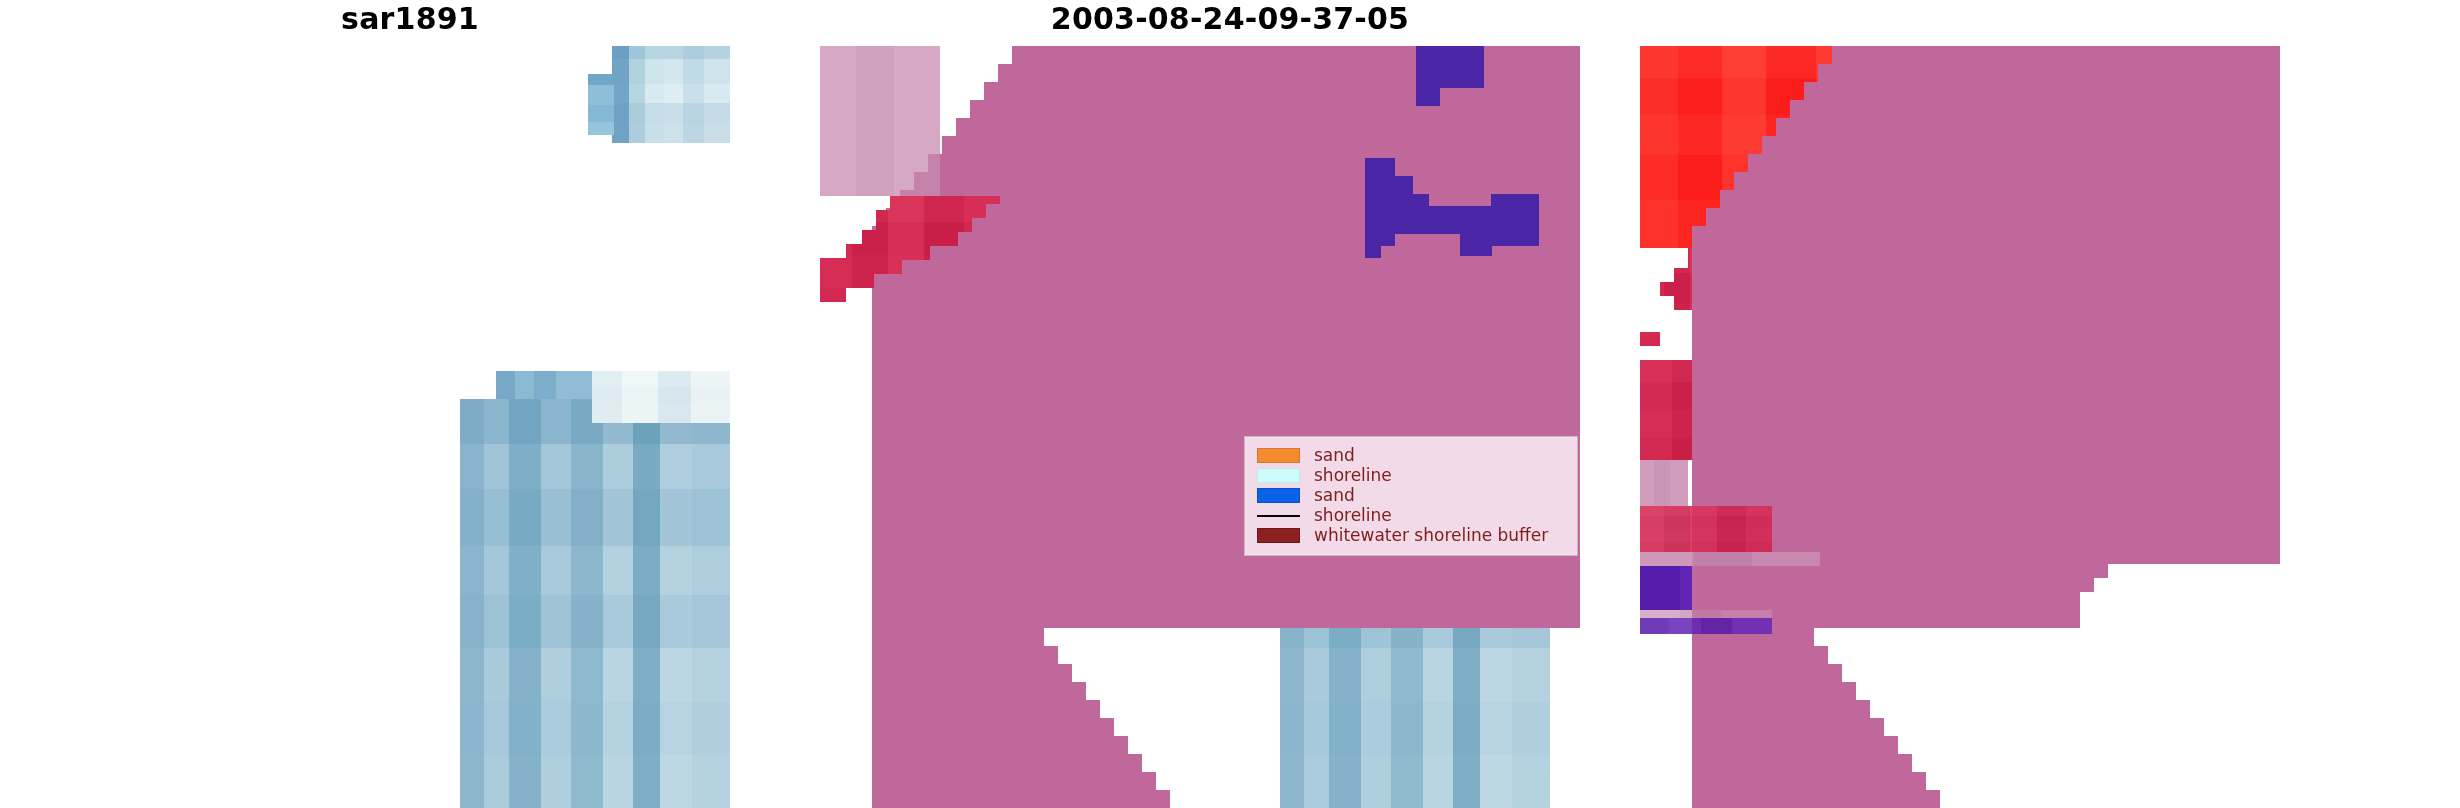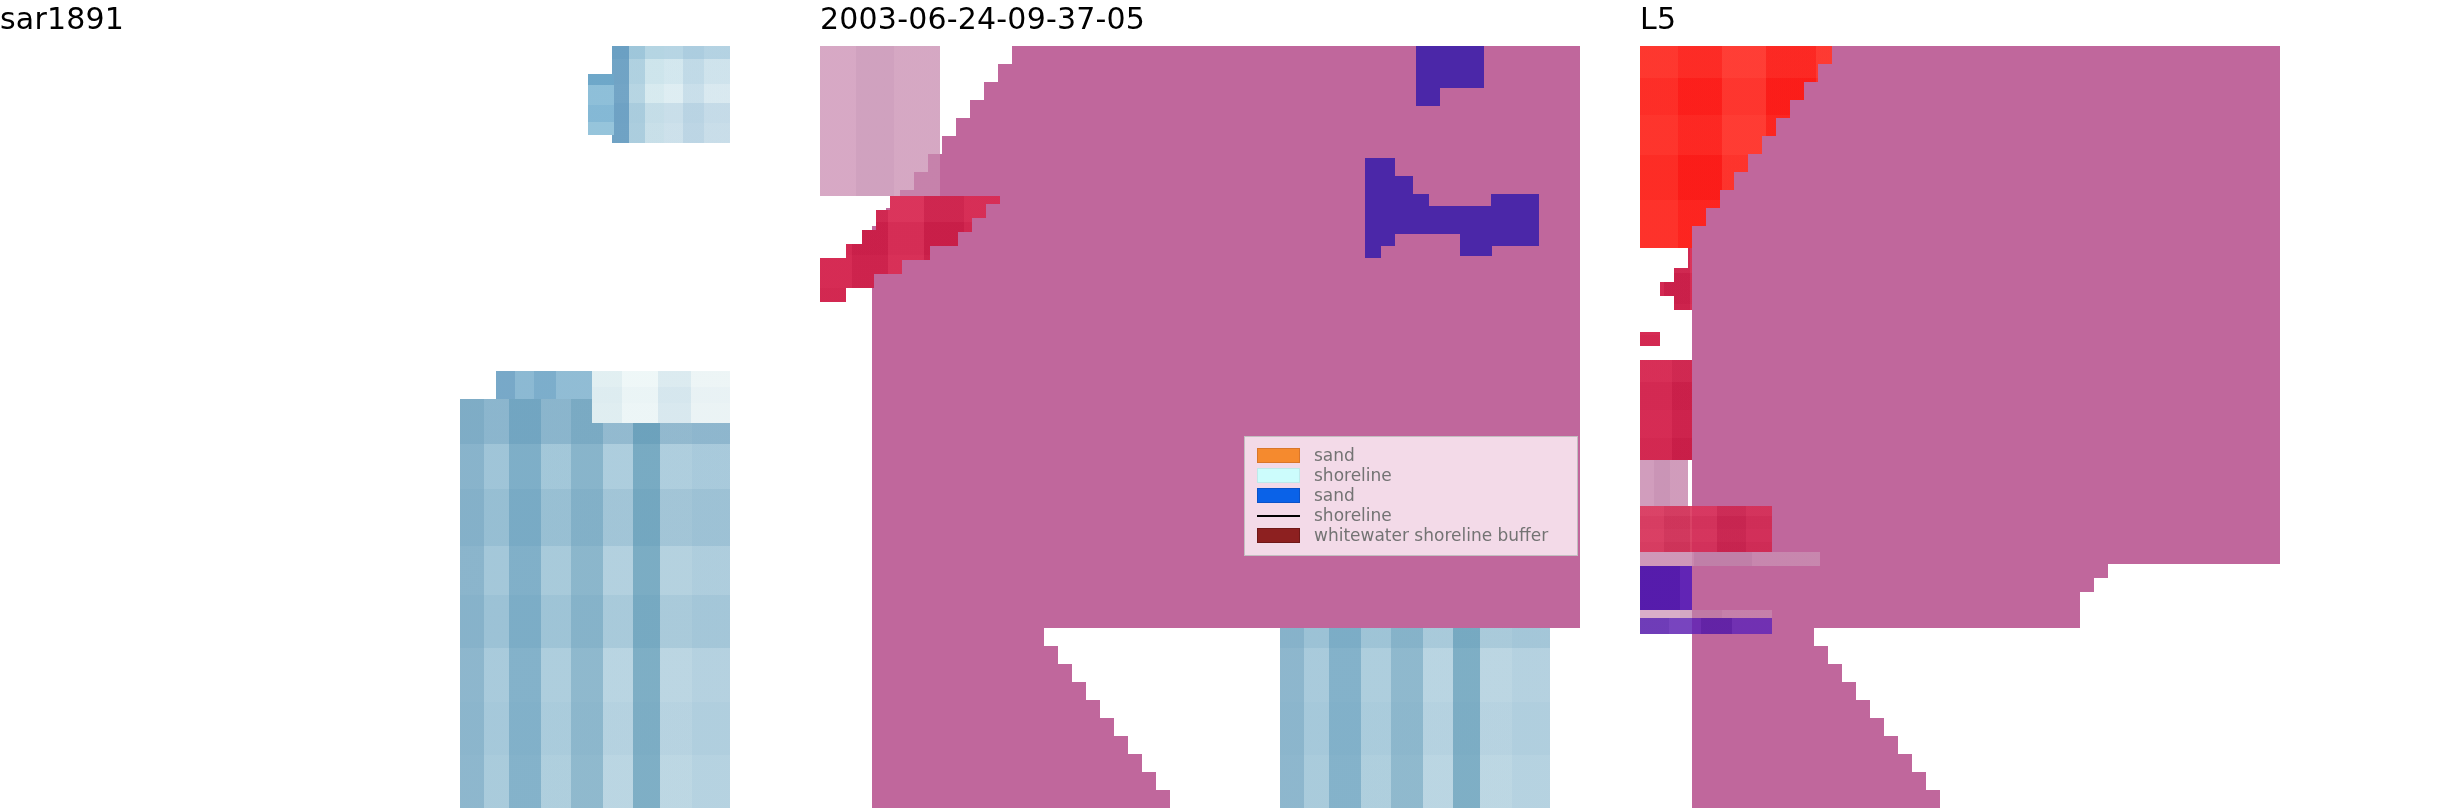--- a/index.html
+++ b/index.html
@@ -17,22 +17,23 @@
     width: 2460px;
     height: 808px;
     background: #ffffff;
     overflow: hidden;
   }
 
   
   .panel-title {
     position: absolute;
     top: 2px;
+    text-align: center;
     font-size: 30px;
-    font-weight: normal;
+    font-weight: bold;
     color: #000000;
     letter-spacing: 0.2px;
     white-space: nowrap;
     line-height: 34px;
   }
 
   
   .panel {
     position: absolute;
     top: 46px;
@@ -217,33 +218,32 @@
   .swatch-line::after {
     content: "";
     position: absolute;
     left: 0; right: 0;
     top: 50%;
     height: 2px;
     background: #000000;
   }
   .legend-label {
     font-size: 17px;
-    color: #737373;
+    color: #7f1d1d;
     line-height: 20px;
     white-space: nowrap;
   }
 </style>
 </head>
 <body>
 
 <div id="figure">
 
   <div class="panel-title" style="left:0px; width:820px;">sar1891</div>
-  <div class="panel-title" style="left:820px; width:820px;">2003-06-24-09-37-05</div>
-  <div class="panel-title" style="left:1640px; width:820px;">L5</div>
+  <div class="panel-title" style="left:820px; width:820px;">2003-08-24-09-37-05</div>
 
   <div class="panel" id="panel-sar">
 
     <div class="raster tex-sar-top" style="left:612px; top:-13px; width:118px; height:110px;"></div>
     <div class="raster tex-sar-top-left" style="left:588px; top:28px;  width:26px;  height:61px;"></div>
 
     <div class="raster tex-sar-bot-top" style="left:496px; top:325px; width:96px;  height:28px;"></div>
     <div class="raster tex-sar-bot" style="left:460px; top:353px; width:270px; height:409px;"></div>
     <div class="raster tex-sar-bot-right" style="left:592px; top:325px; width:138px; height:52px;"></div>
   </div>

